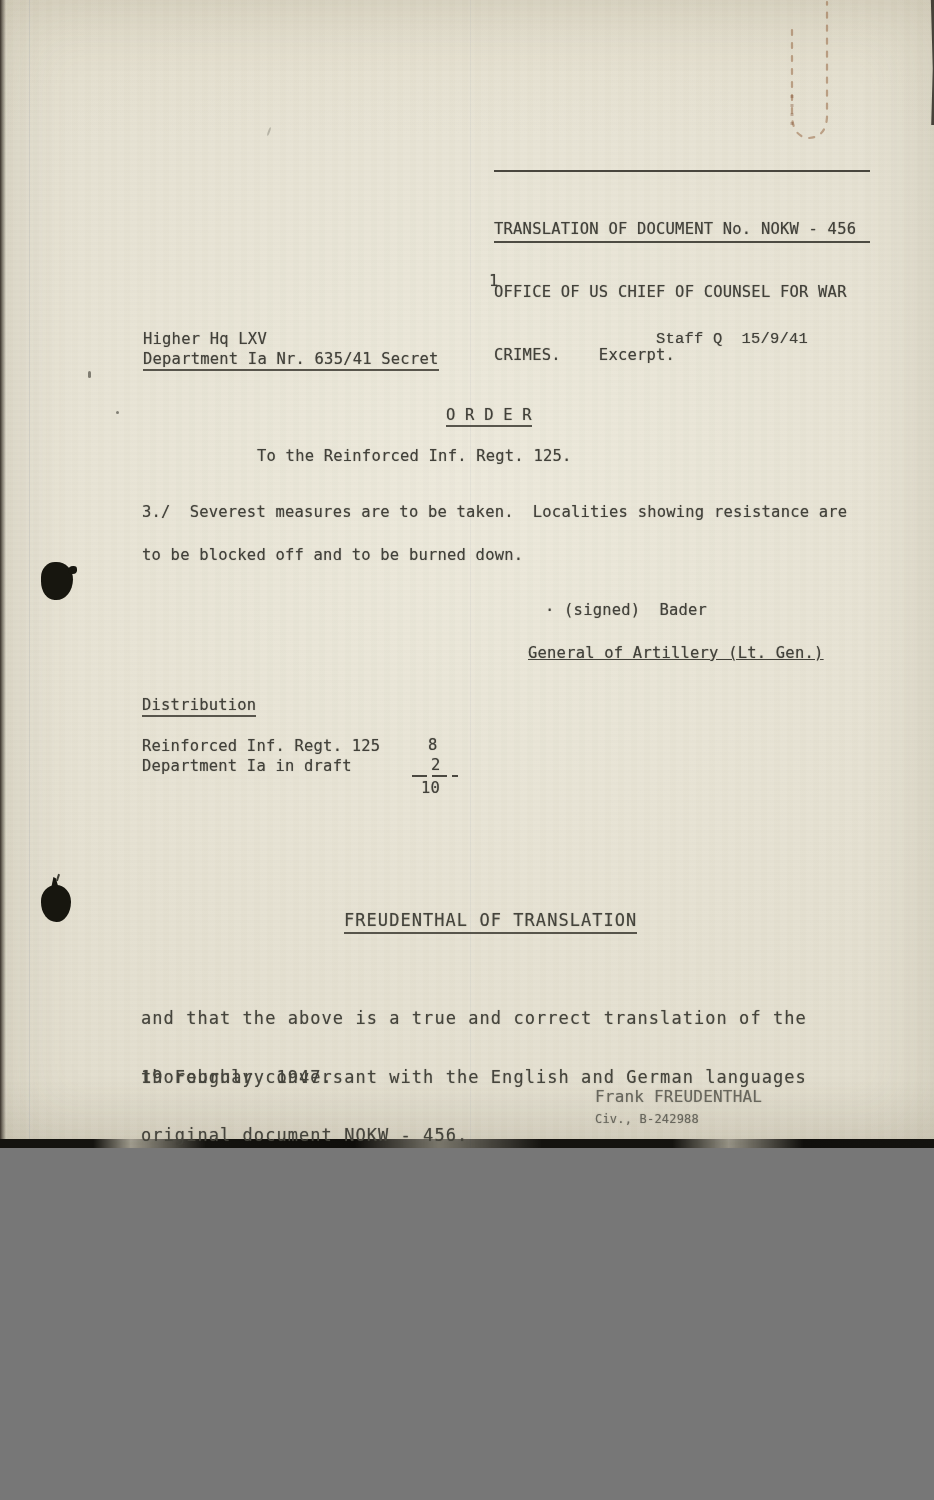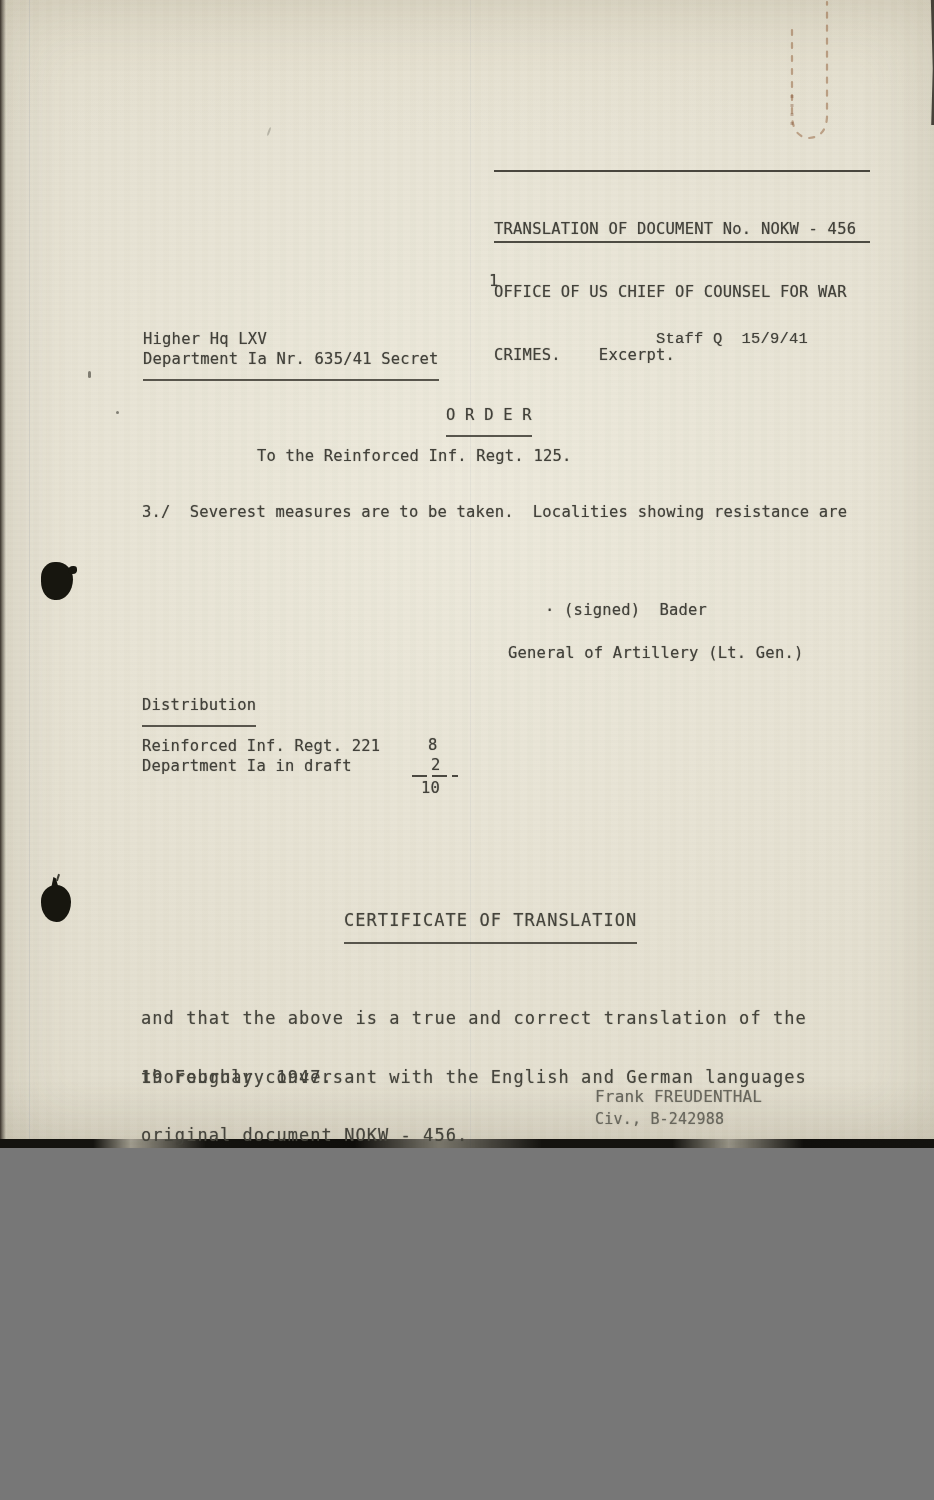--- a/index.html
+++ b/index.html
@@ -57,21 +57,21 @@
     text-shadow:0 0 1px rgba(66,65,58,0.55);
   }
   .tw2{ 
     position:absolute;
     font-size:17px;line-height:19.5px;
     letter-spacing:1.05px;
     white-space:pre;
     color:#45443c;
     text-shadow:0 0 1px rgba(66,65,58,0.5);
   }
-  .underl{border-bottom:2px solid rgba(62,60,52,0.85);padding-bottom:11px;}
+  .underl{border-bottom:2px solid rgba(62,60,52,0.85);padding-bottom:1px;}
   
   .stamp{
     position:absolute;left:494px;top:170px;width:376px;
     border-top:2px solid rgba(55,53,46,0.9);
     padding-top:5px;
     font-size:15.5px;line-height:21px;letter-spacing:.2px;white-space:pre;
     color:#42413a;text-shadow:0 0 1px rgba(66,65,58,0.55);
   }
   .stamp .l3{position:relative;}
   .stamp-underline{position:absolute;left:0;right:0;top:69px;height:2px;background:rgba(55,53,46,0.88);}
@@ -143,36 +143,37 @@
 
   <div class="tw" style="left:489px;top:272px;">1</div>
 
   <div class="tw" style="left:143px;top:330px;">Higher Hq LXV</div>
   <div class="tw" style="left:656px;top:330px;font-family:Liberation Mono, monospace;">Staff Q  15/9/41</div>
   <div class="tw underl" style="left:143px;top:350px;">Department Ia Nr. 635/41 Secret</div>
 
   <div class="tw underl" style="left:446px;top:406px;">O R D E R</div>
   <div class="tw" style="left:257px;top:447px;">To the Reinforced Inf. Regt. 125.</div>
   <div class="tw" style="left:142px;top:503px;">3./  Severest measures are to be taken.  Localities showing resistance are</div>
+  <div class="tw" style="left:142px;top:546px;">to be blocked off and to be burned down.</div>
   <div class="tw" style="left:545px;top:601px;">· (signed)  Bader</div>
-  <div class="tw" style="left:508px;top:644px;">General of Artillery (Lt. Gen.)</div>
+  <div class="tw" style="left:528px;top:644px;text-decoration:underline;">General of Artillery (Lt. Gen.)</div>
 
   <div class="tw underl" style="left:142px;top:696px;">Distribution</div>
-  <div class="tw" style="left:142px;top:737px;">Reinforced Inf. Regt. 221</div>
+  <div class="tw" style="left:142px;top:737px;">Reinforced Inf. Regt. 125</div>
   <div class="tw" style="left:428px;top:736px;">8</div>
   <div class="tw" style="left:142px;top:757px;text-align:right;">Department Ia in draft</div>
   <div class="tw" style="left:431px;top:756px;">2</div>
   <div class="sum-line"></div>
   <div class="tw" style="left:421px;top:779px;text-align:right;">10</div>
 
-  <div class="tw2 underl" style="left:344px;top:911px;">CERTIFICATE OF TRANSLATION</div>
+  <div class="tw2 underl" style="left:344px;top:911px;">FREUDENTHAL OF TRANSLATION</div>
   <div class="tw2" style="left:141px;top:970px;">
     <div>and that the above is a true and correct translation of the</div>
     <div>thoroughly conversant with the English and German languages</div>
     <div>original document NOKW - 456.</div>
   </div>
   <div class="tw2" style="left:141px;top:1068px;">19 February 1947.</div>
   <div class="tw faded" style="left:595px;top:1088px;font-size:16px;">Frank FREUDENTHAL</div>
-  <div class="tw faded" style="left:595px;top:1110px;font-size:15px;">Civ., B-242988</div>
+  <div class="tw faded" style="left:595px;top:1110px;font-size:12px;">Civ., B-242988</div>
 
   <div class="handwritten">70</div>
 
 </div>
 
 </body></html>

